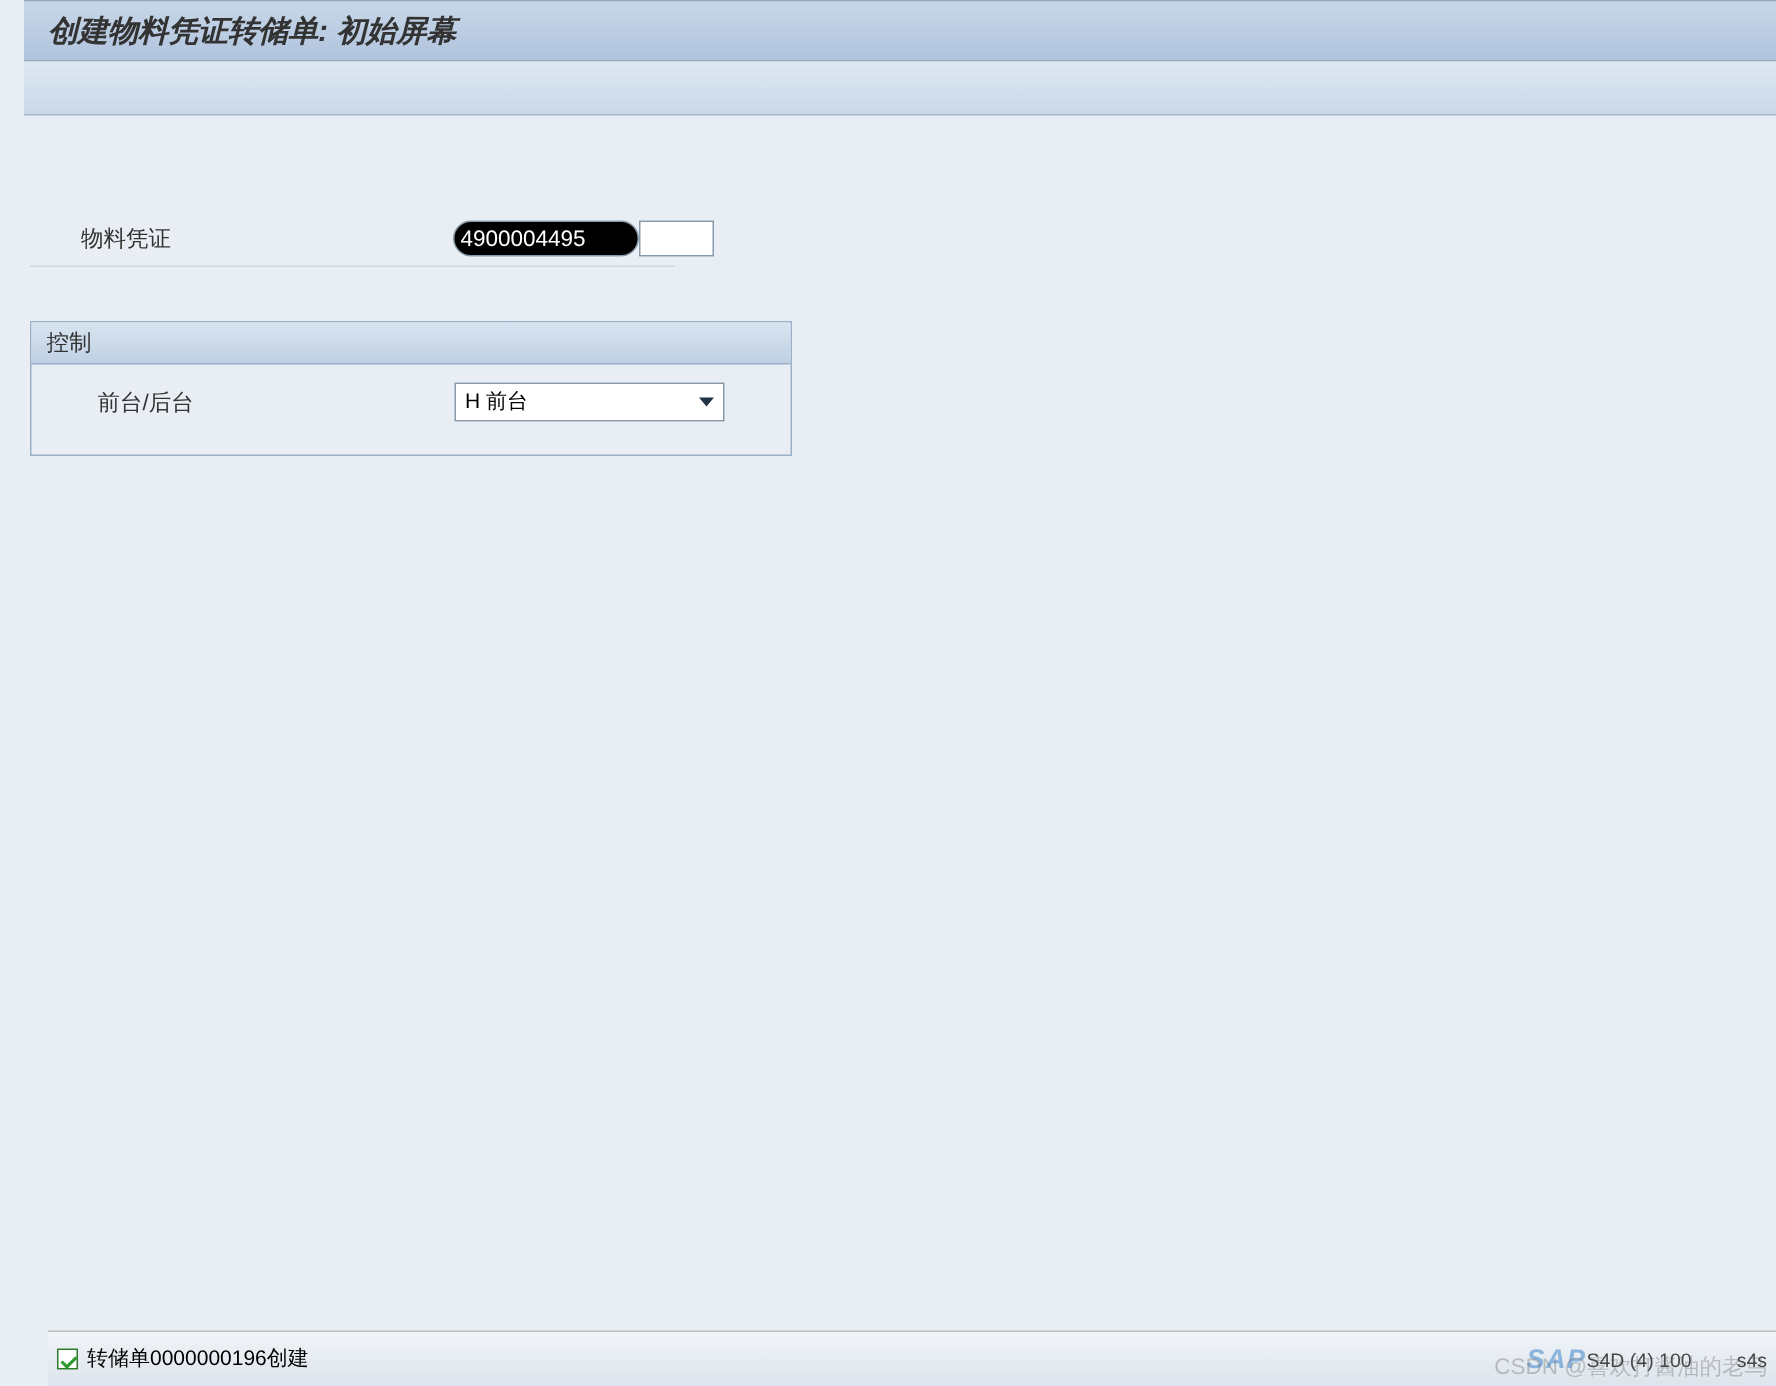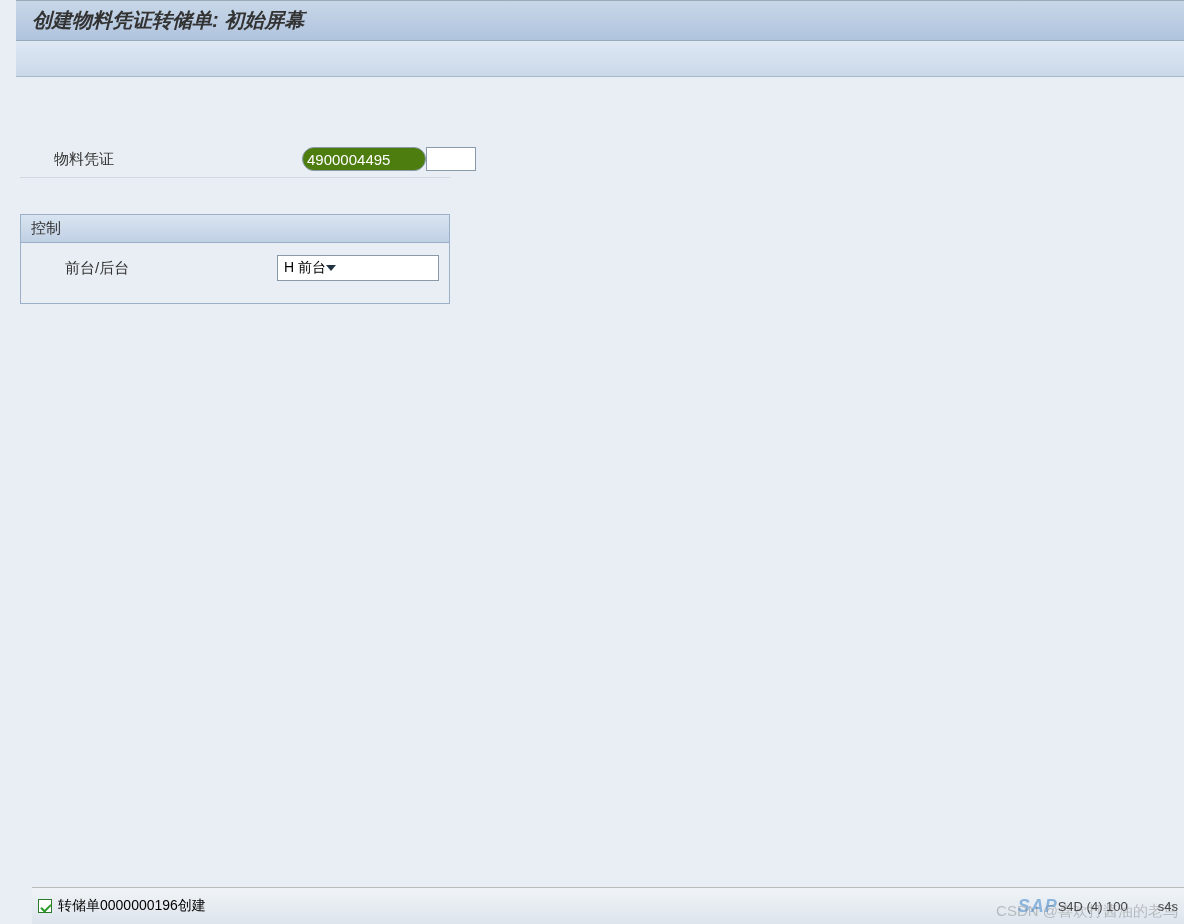--- a/index.html
+++ b/index.html
@@ -47,35 +47,35 @@
 }
 .text-input {
   border: 1px solid #8899aa;
   padding: 2px 4px;
   font-size: 15px;
   font-family: Arial, sans-serif;
   height: 24px;
   background: #fff;
 }
 .text-input.highlighted {
-  background: #4d7c0f;
+  background: #000000;
   color: #fff;
   border-radius: 12px;
 }
 .input-doc { width: 124px; }
 .input-doc-ext { width: 50px; margin-left: 0; }
 .input-year { width: 58px; }
 .input-wh { width: 40px; }
 .divider-line {
   border-top: 1px solid #d0d8e0;
   margin: 0 0 8px 0;
   width: 430px;
 }
 .group-box {
-  width: 430px;
+  width: 508px;
   border: 1px solid #9ab0c8;
   margin-top: 36px;
   background: #e8eef4;
 }
 .group-header {
   background: linear-gradient(to bottom, #d8e4f0, #c0d0e4);
   padding: 4px 10px;
   font-size: 15px;
   color: #333;
   border-bottom: 1px solid #9ab0c8;
@@ -84,21 +84,21 @@
   padding: 12px 10px 16px 10px;
 }
 .dropdown {
   display: inline-flex;
   align-items: center;
   border: 1px solid #8899aa;
   background: #fff;
   height: 26px;
   width: 180px;
   padding: 0 6px;
-  justify-content: flex-start;
+  justify-content: space-between;
 }
 .dropdown-val {
   font-size: 14px;
 }
 .dropdown-arrow {
   width: 0; height: 0;
   border-left: 5px solid transparent;
   border-right: 5px solid transparent;
   border-top: 6px solid #223344;
 }

